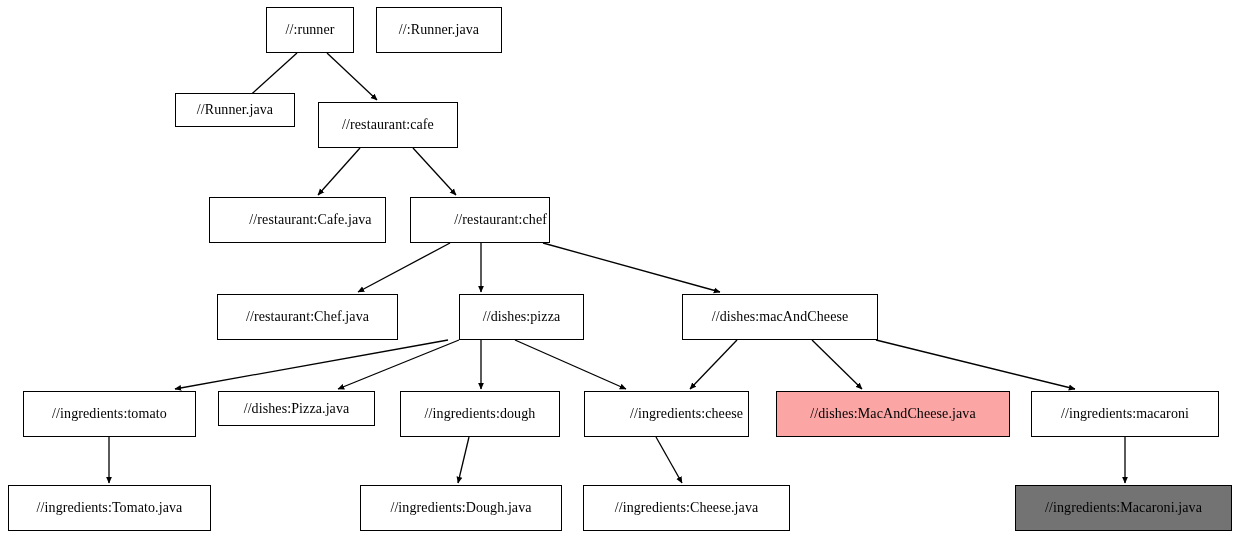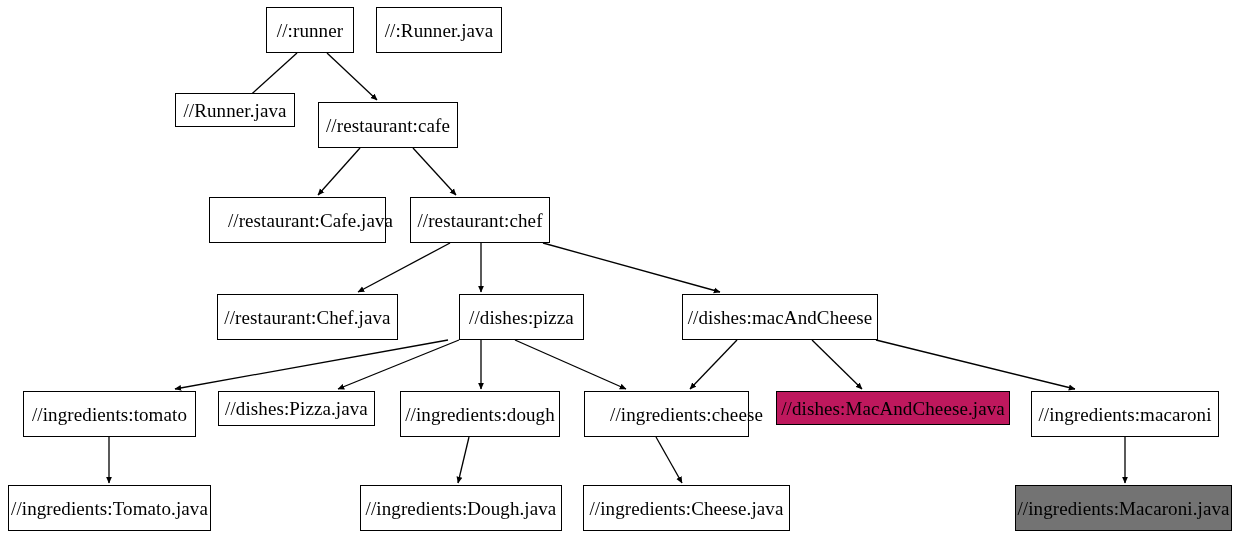--- a/index.html
+++ b/index.html
@@ -25,21 +25,21 @@
   }
   .node {
     position: absolute;
     box-sizing: border-box;
     border: 1px solid #000000;
     background: #ffffff;
     display: flex;
     align-items: center;
     justify-content: center;
     color: #000000;
-    font-size: 19px;
+    font-size: 14px;
     line-height: 1;
     white-space: nowrap;
     letter-spacing: 0.1px;
   }
   .node-label {
     display: block;
     padding: 0 2px;
   }
 </style>
 </head>
@@ -80,21 +80,21 @@
       </div>
       <div class="node" style="left: 175px; top: 93px; width: 120px; height: 34px; border-color: rgb(0, 0, 0); background: rgb(255, 255, 255);">
         <span class="node-label">//Runner.java</span>
       </div>
       <div class="node" style="left: 318px; top: 102px; width: 140px; height: 46px; border-color: rgb(0, 0, 0); background: rgb(255, 255, 255);">
         <span class="node-label">//restaurant:cafe</span>
       </div>
       <div class="node" style="left: 209px; top: 197px; width: 177px; height: 46px; border-color: rgb(0, 0, 0); background: rgb(255, 255, 255); padding-left: 26px;">
         <span class="node-label">//restaurant:Cafe.java</span>
       </div>
-      <div class="node" style="left: 410px; top: 197px; width: 140px; height: 46px; border-color: rgb(0, 0, 0); background: rgb(255, 255, 255);">
+      <div class="node" style="left: 410px; top: 197px; width: 140px; height: 46px; border-color: rgb(0, 0, 0); background: rgb(255, 255, 255); justify-content: flex-end;">
         <span class="node-label">//restaurant:chef</span>
       </div>
       <div class="node" style="left: 217px; top: 294px; width: 181px; height: 46px; border-color: rgb(0, 0, 0); background: rgb(255, 255, 255);">
         <span class="node-label">//restaurant:Chef.java</span>
       </div>
       <div class="node" style="left: 419px; top: 294px; width: 125px; height: 46px; border-color: rgb(0, 0, 0); background: rgb(255, 255, 255); margin-left: 40px;">
         <span class="node-label">//dishes:pizza</span>
       </div>
       <div class="node" style="left: 682px; top: 294px; width: 196px; height: 46px; border-color: rgb(0, 0, 0); background: rgb(255, 255, 255);">
         <span class="node-label">//dishes:macAndCheese</span>
@@ -104,21 +104,21 @@
       </div>
       <div class="node" style="left: 218px; top: 391px; width: 157px; height: 35px; border-color: rgb(0, 0, 0); background: rgb(255, 255, 255);">
         <span class="node-label">//dishes:Pizza.java</span>
       </div>
       <div class="node" style="left: 400px; top: 391px; width: 160px; height: 46px; border-color: rgb(0, 0, 0); background: rgb(255, 255, 255);">
         <span class="node-label">//ingredients:dough</span>
       </div>
       <div class="node" style="left: 584px; top: 391px; width: 165px; height: 46px; border-color: rgb(0, 0, 0); background: rgb(255, 255, 255); padding-left: 40px;">
         <span class="node-label">//ingredients:cheese</span>
       </div>
-      <div class="node" style="left: 776px; top: 391px; width: 234px; height: 34px; border-color: rgb(0, 0, 0); background: #be185d;">
+      <div class="node" style="left: 776px; top: 391px; width: 234px; height: 46px; border-color: rgb(0, 0, 0); background: #fca5a5;">
         <span class="node-label">//dishes:MacAndCheese.java</span>
       </div>
       <div class="node" style="left: 1031px; top: 391px; width: 188px; height: 46px; border-color: rgb(0, 0, 0); background: rgb(255, 255, 255);">
         <span class="node-label">//ingredients:macaroni</span>
       </div>
       <div class="node" style="left: 8px; top: 485px; width: 203px; height: 46px; border-color: rgb(0, 0, 0); background: rgb(255, 255, 255);">
         <span class="node-label">//ingredients:Tomato.java</span>
       </div>
       <div class="node" style="left: 360px; top: 485px; width: 202px; height: 46px; border-color: rgb(0, 0, 0); background: rgb(255, 255, 255);">
         <span class="node-label">//ingredients:Dough.java</span>

